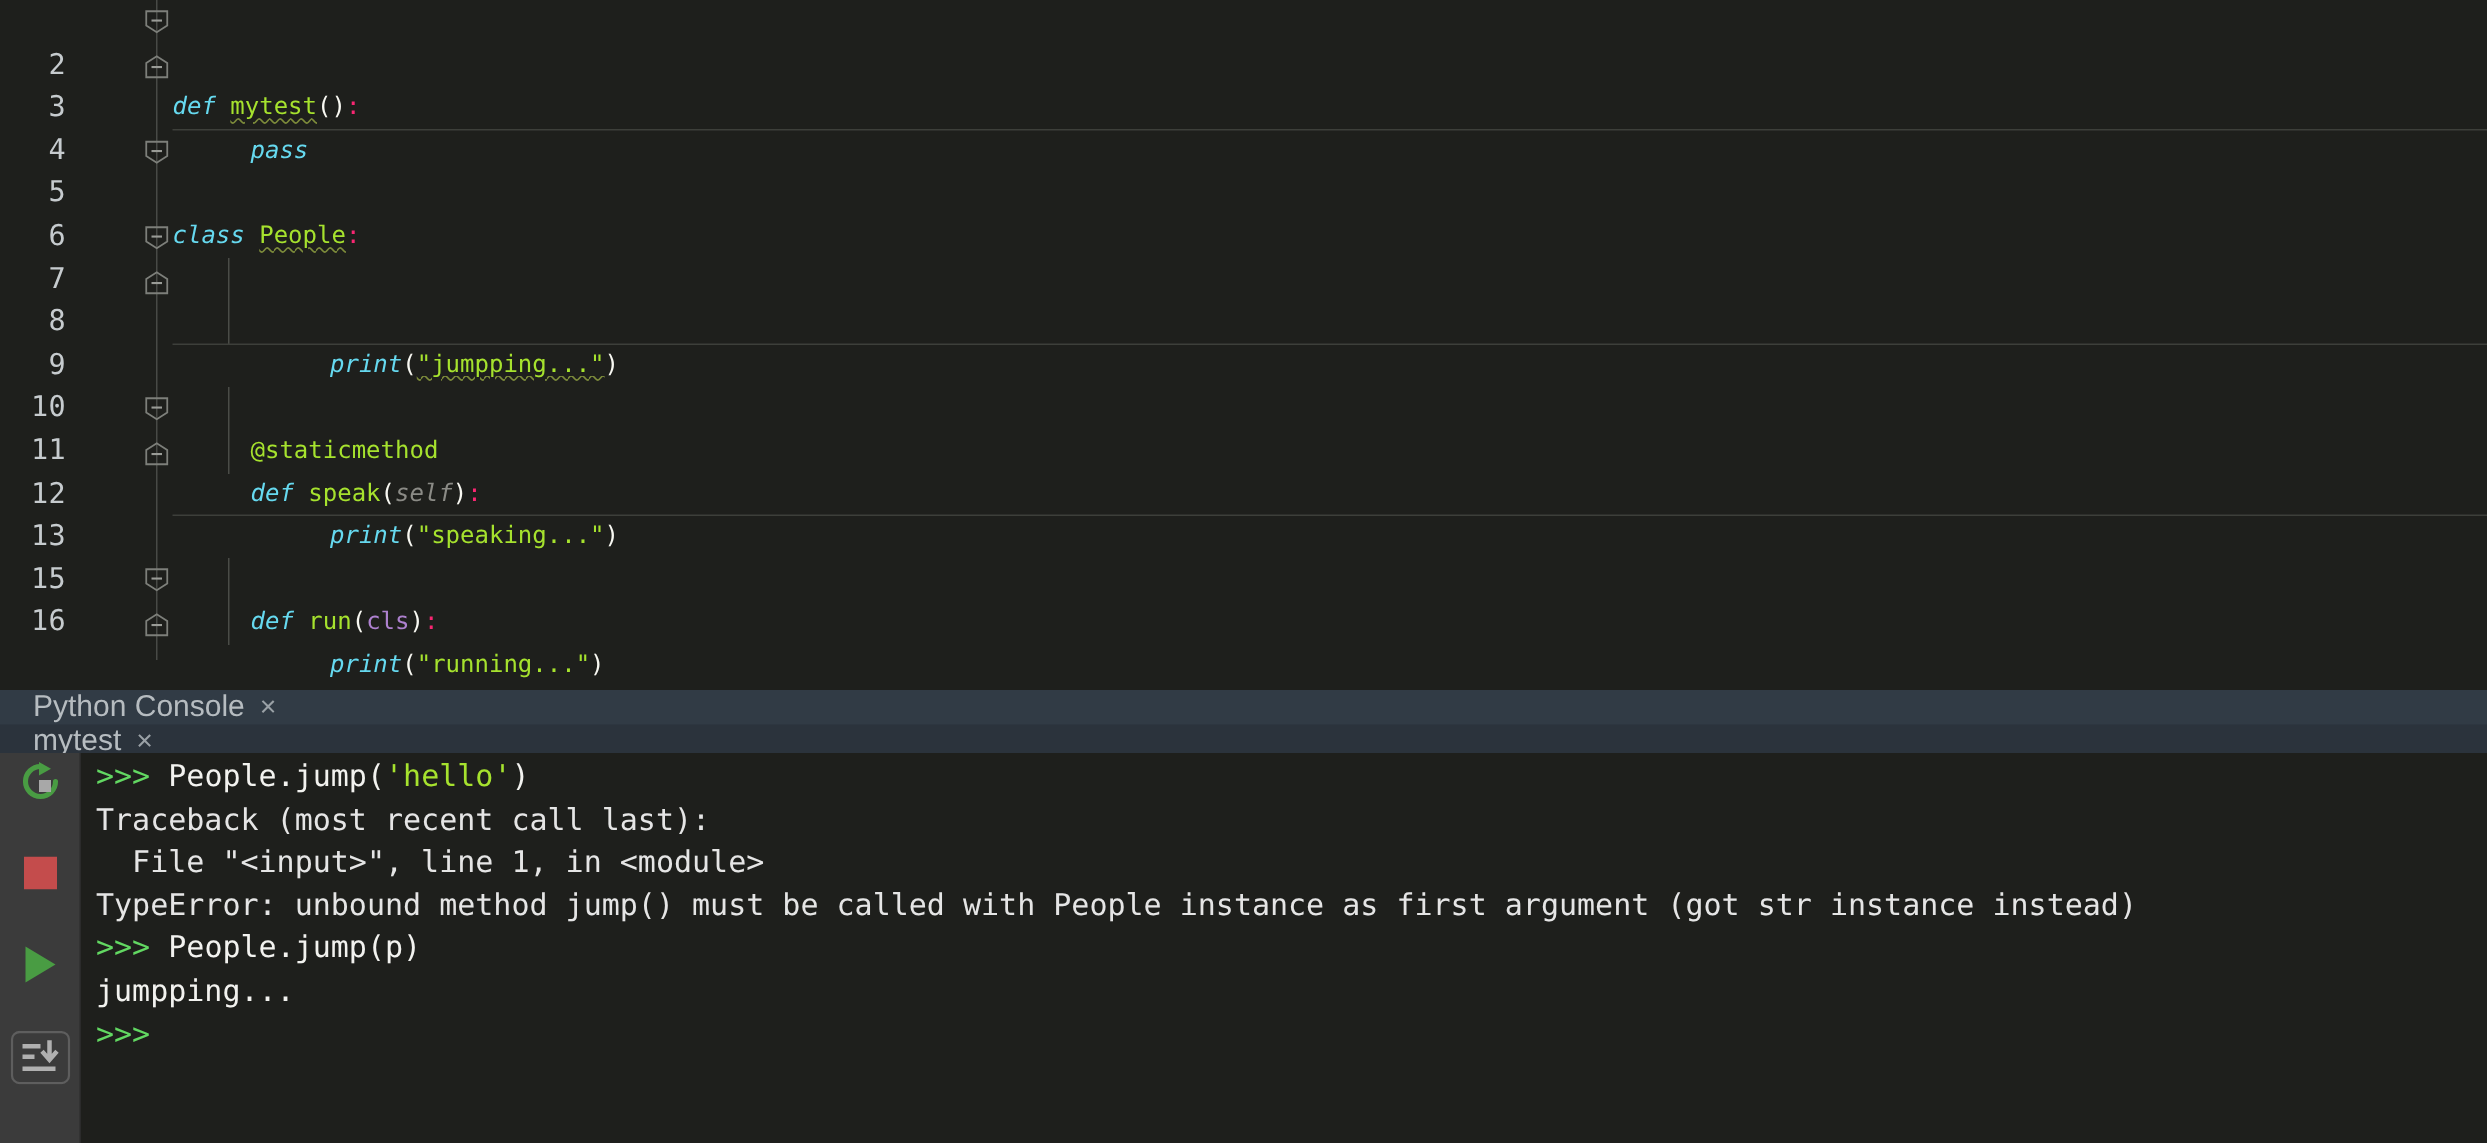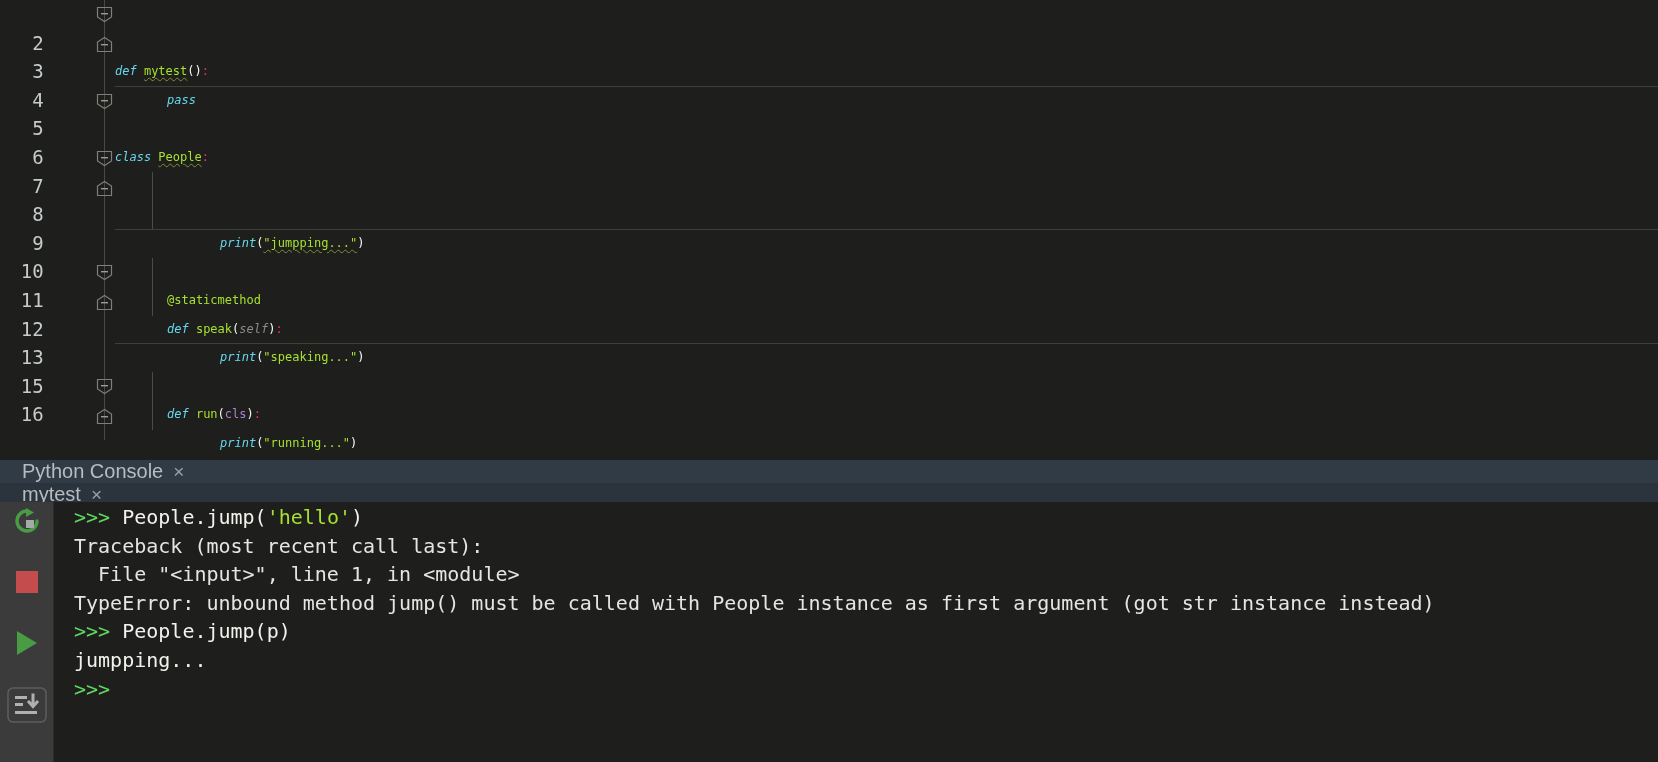--- a/index.html
+++ b/index.html
@@ -35,21 +35,21 @@
     text-align: right;
     color: #c6cbce;
     font-family: "DejaVu Sans Mono", monospace;
     font-size: 19px;
     letter-spacing: 0.2px;
   }
   .code {
     position: absolute;
     left: 115px;
     font-family: "DejaVu Sans Mono", monospace;
-    font-size: 12px;
+    font-size: 16px;
   }
   
   #fold-rail {
     position: absolute;
     left: 104px;
     top: 0;
     width: 1px;
     height: 440px;
     background: #484a46;
   }
@@ -159,21 +159,21 @@
     padding-top: 1px;
     overflow: hidden;
   }
   .cline {
     height: 28.6px;
     line-height: 28.6px;
     white-space: pre;
     font-family: "DejaVu Sans Mono", monospace;
     font-size: 20px;
     color: #f2f2ef;
-    padding-left: 21px;
+    padding-left: 11px;
   }
   .prompt { color: #62d862; }
   .cstr   { color: #a6e22e; }
   .cerr   { color: #e5e5e5; }
 </style>
 </head>
 <body>
 
 <div id="editor">
 

